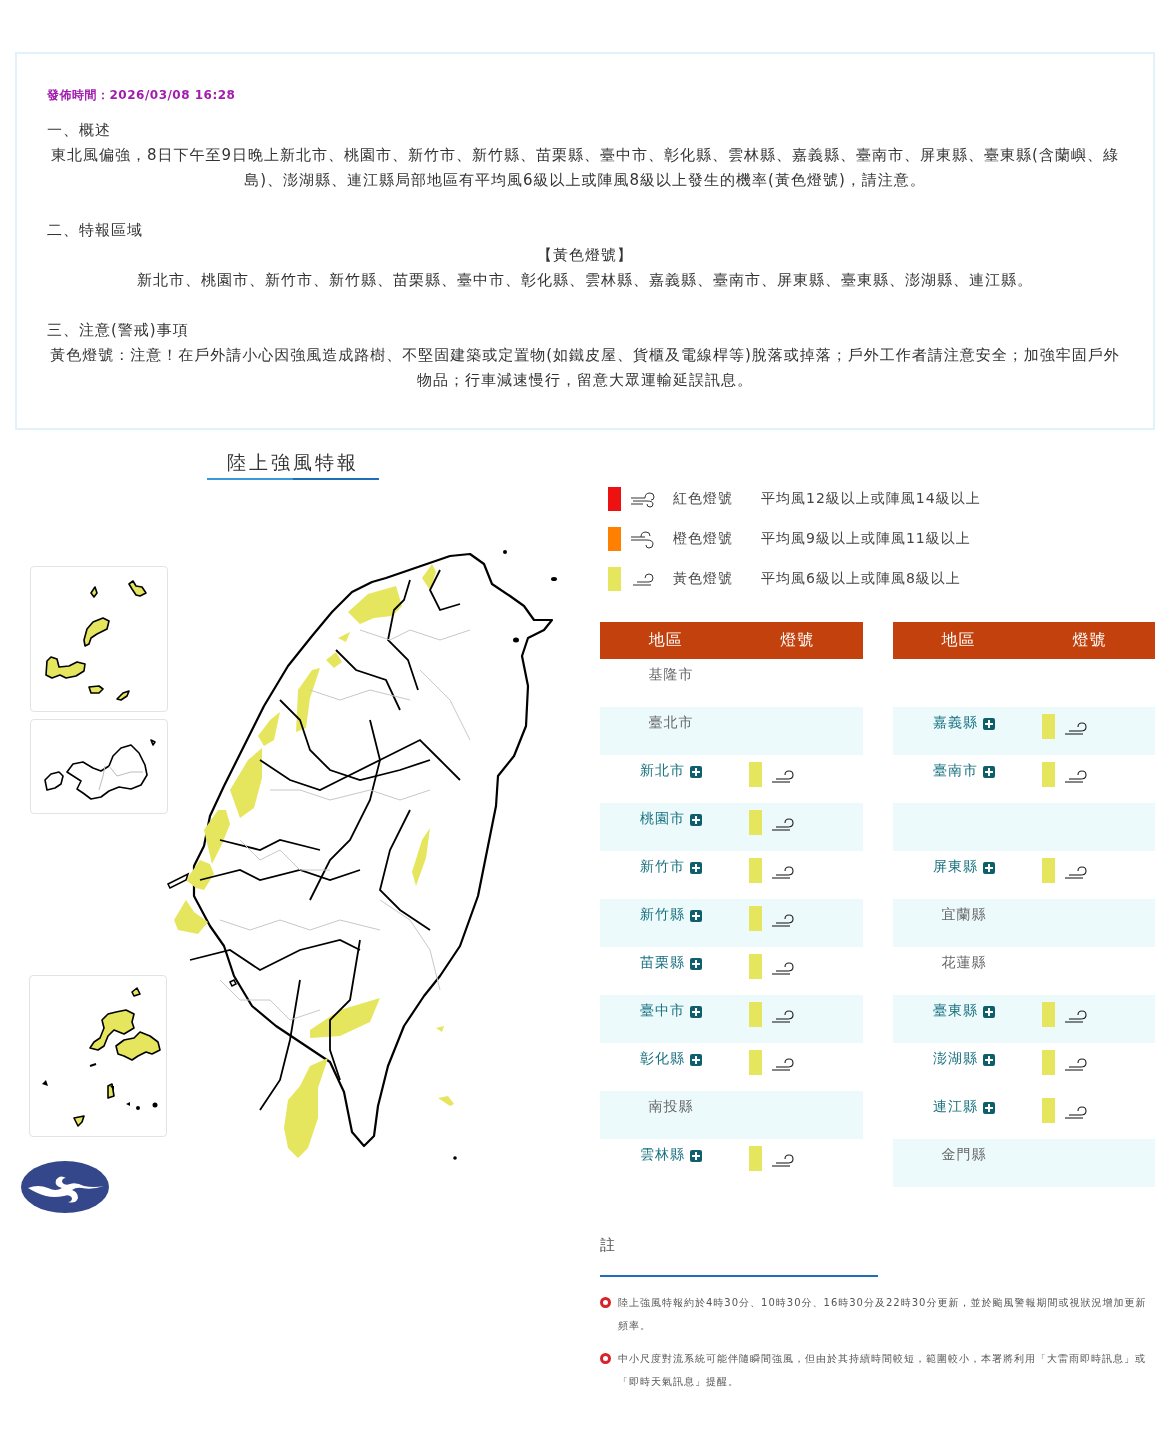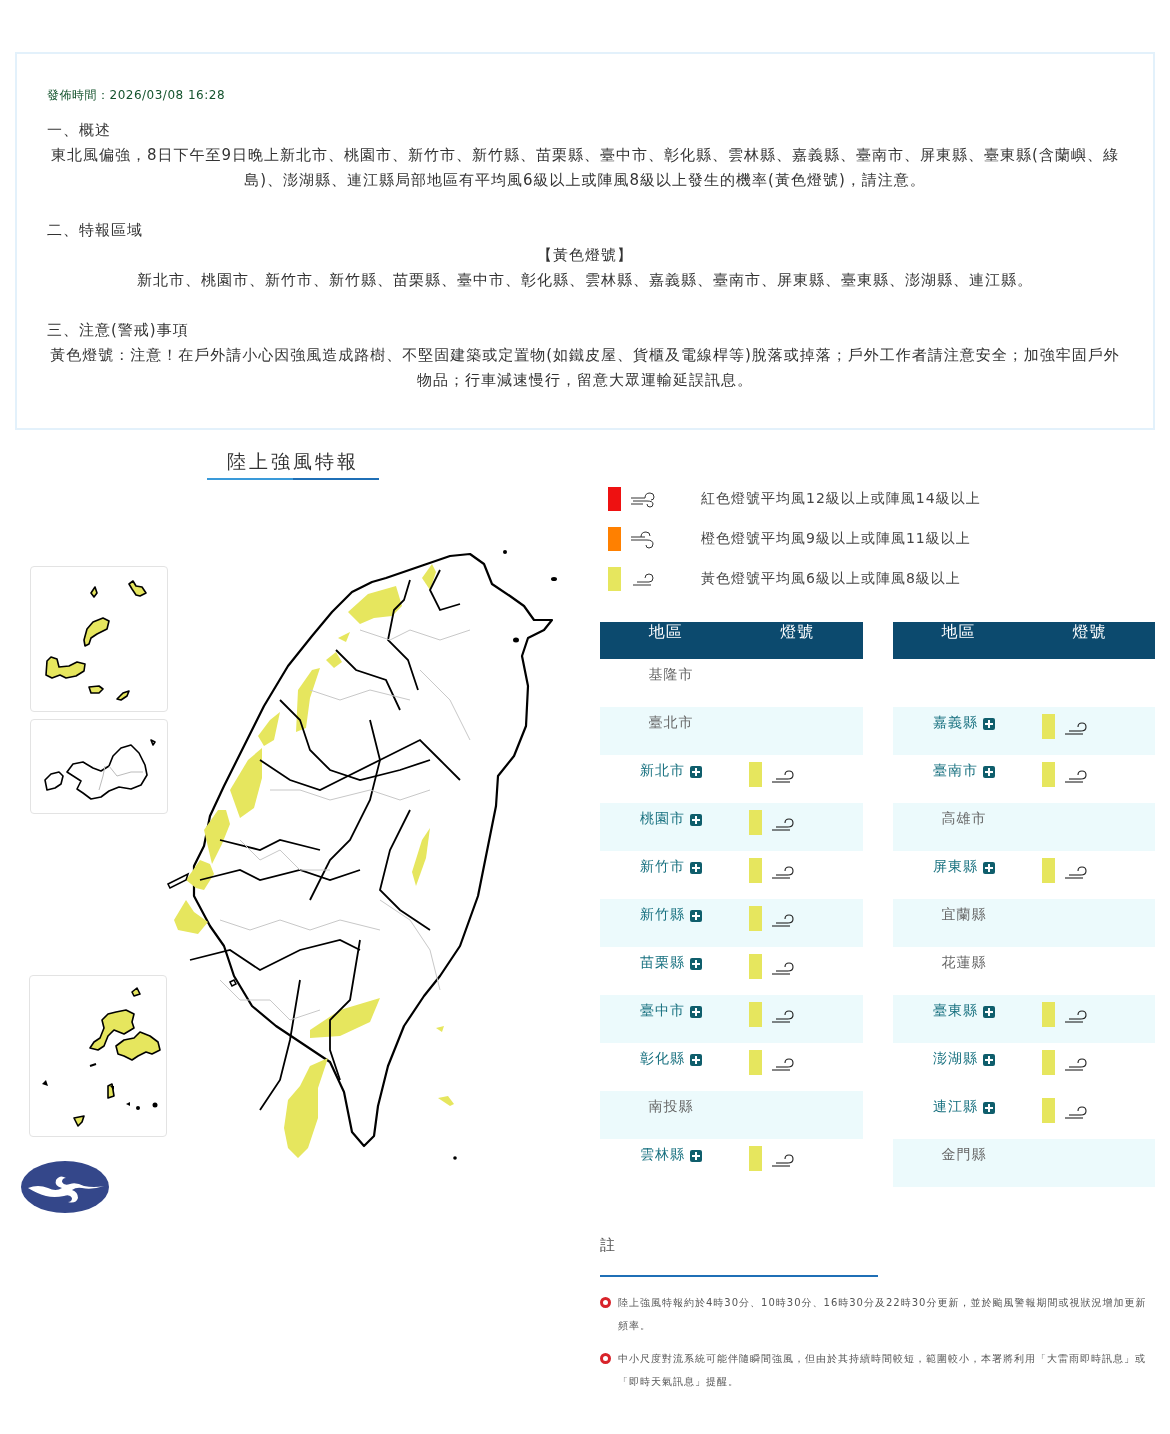--- a/index.html
+++ b/index.html
@@ -3,45 +3,45 @@
 <meta charset="utf-8">
 <style>
   * { box-sizing: border-box; margin: 0; padding: 0; }
   html, body { width: 1170px; height: 1434px; background: #ffffff; }
   body { font-family: "DejaVu Sans", "Liberation Sans", sans-serif; color: #333; position: relative; overflow: hidden; }
 
   .report-box {
     position: absolute; left: 15px; top: 52px; width: 1140px; height: 378px;
     border: 2px solid #e3f1fb; padding: 30px 30px 0 30px;
   }
-  .issue-time { font-size: 12px; color: #14532d; letter-spacing: 0.5px; margin-top: 3px; margin-bottom: 14px; }
+  .issue-time { font-size: 12px; color: #a21caf; letter-spacing: 0.5px; margin-top: 3px; margin-bottom: 14px; font-weight: bold; }
   .section-title { font-size: 15px; color: #333; line-height: 25px; letter-spacing: 1px; }
   .section-body { font-size: 15px; color: #333; line-height: 25px; letter-spacing: 1px; text-align: center; }
   .section-gap { height: 25px; }
 
   .map-title-wrap { position: absolute; left: 207px; top: 448px; width: 172px; text-align: center; }
-  .map-title { font-size: 19px; color: #333; letter-spacing: 3px; line-height: 28px; font-family: Liberation Serif, serif; }
+  .map-title { font-size: 19px; color: #333; letter-spacing: 3px; line-height: 28px; }
   .map-title-line { height: 2px; background: linear-gradient(to right, #3a9ad9 0 50%, #1f6fb6 50% 100%); margin-top: 2px; }
 
   .inset { position: absolute; border: 1px solid #e3e3e3; border-radius: 4px; background: #fff; }
   .map-svg { position: absolute; left: 160px; top: 540px; }
 
   .logo { position: absolute; left: 20px; top: 1160px; }
 
-  .legend { position: absolute; left: 608px; top: 487px; text-align: right; }
+  .legend { position: absolute; left: 608px; top: 487px; }
   .legend-row { display: flex; align-items: center; height: 24px; margin-bottom: 16px; }
   .legend-swatch { width: 13px; height: 24px; }
   .legend-icon { width: 30px; height: 20px; margin-left: 8px; }
   .legend-name { font-size: 14px; color: #444; margin-left: 14px; width: 88px; letter-spacing: 1px; }
   .legend-desc { font-size: 14px; color: #444; letter-spacing: 1px; }
 
   .table { position: absolute; top: 622px; width: 263px; }
   .table.left { left: 600px; }
   .table.right { left: 893px; width: 262px; }
-  .thead { display: flex; height: 37px; background: #0c4a6e; color: #fff; font-size: 16px; align-items: flex-start; }
+  .thead { display: flex; height: 37px; background: #c2410c; color: #fff; font-size: 16px; align-items: center; }
   .thead .th { flex: 1; text-align: center; letter-spacing: 1px; }
   .trow { display: flex; height: 48px; }
   .trow.alt { background: #ecfafc; }
   .td-area { width: 142px; display: flex; justify-content: center; padding-top: 7px; font-size: 14px; letter-spacing: 1px; }
   .td-area.plain { color: #666; }
   .td-area.link { color: #17707f; cursor: pointer; }
   .plus-icon { display: inline-block; width: 12px; height: 12px; background: #0f5e6c; border-radius: 2px; position: relative; margin-left: 5px; margin-top: 4px; }
   .plus-icon::before { content: ""; position: absolute; left: 2px; top: 5px; width: 8px; height: 2px; background: #fff; }
   .plus-icon::after { content: ""; position: absolute; left: 5px; top: 2px; width: 2px; height: 8px; background: #fff; }
   .td-signal { flex: 1; display: flex; align-items: flex-start; padding-top: 7px; padding-left: 7px; }
@@ -418,23 +418,20 @@
           <svg class="signal-icon" viewBox="0 0 28 20">
             <g fill="none" stroke="#222" stroke-width="1.1">
               <path d="M2,16 h18"></path>
               <path d="M6,13 h12"></path>
               <path d="M18,13 q5,0 5,-4 q0,-4 -4,-4 q-4,0 -4,4"></path>
             </g>
           </svg>
         </div>
       </div>
       <div class="trow alt">
-        <div class="td-area plain">
-          <span>高雄市</span>
-        </div>
         <div class="td-signal"></div>
       </div>
       <div class="trow">
         <div class="td-area link">
           <span>屏東縣</span>
           <span class="plus-icon"></span>
         </div>
         <div class="td-signal">
           <div class="signal-swatch" style="background: rgb(230, 230, 94);"></div>
           <svg class="signal-icon" viewBox="0 0 28 20">

